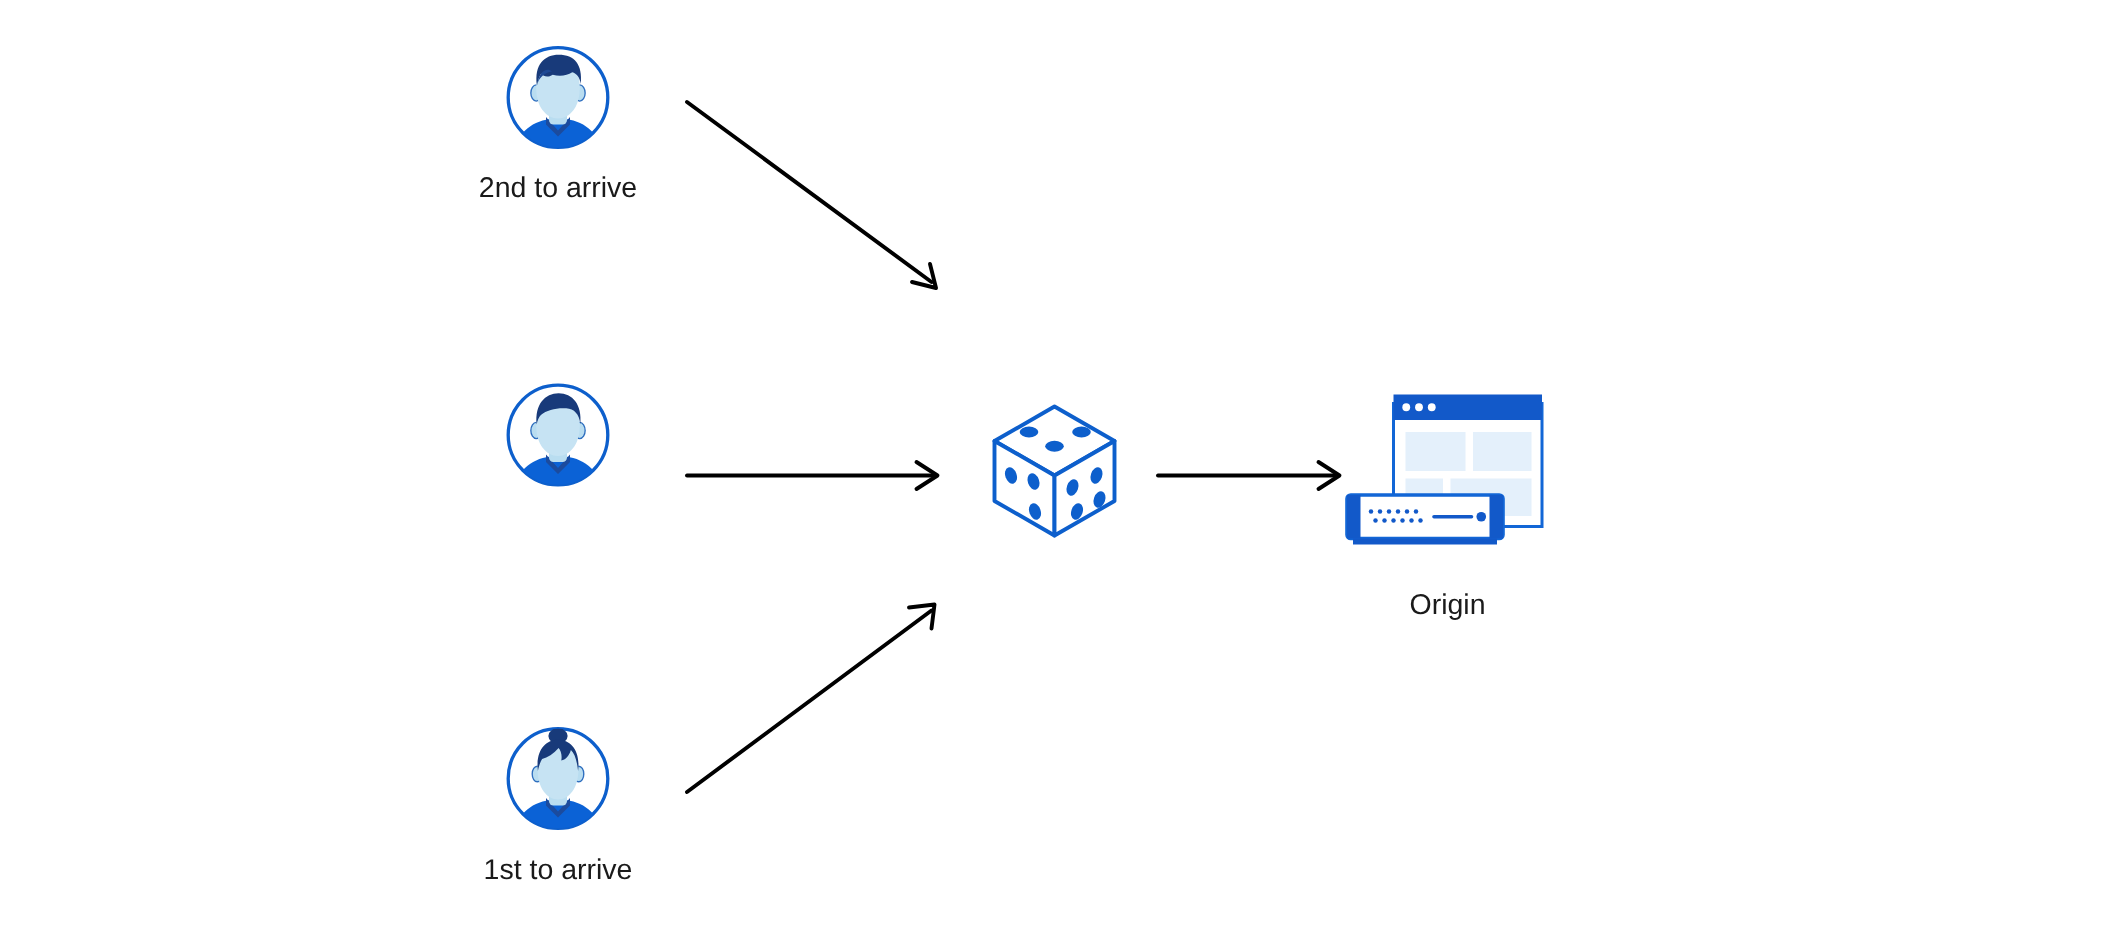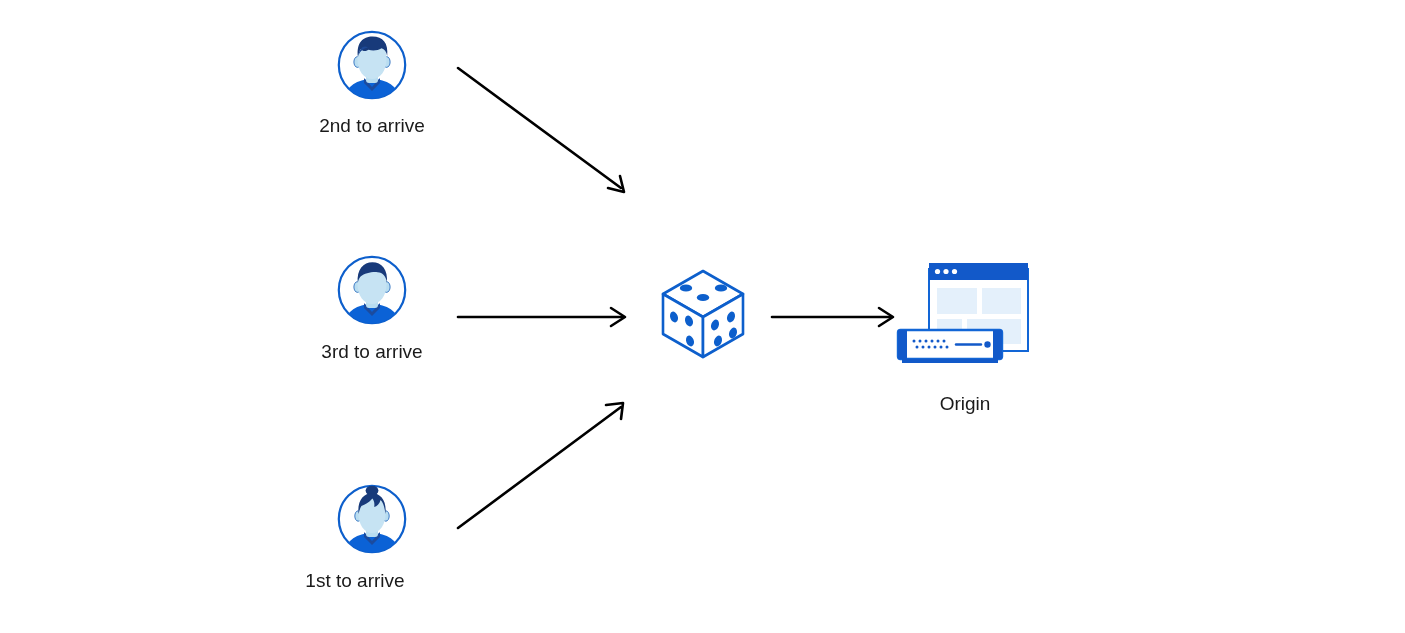--- a/index.html
+++ b/index.html
@@ -117,21 +117,20 @@
         <ellipse cx="52.5" cy="35" rx="3.6" ry="5.4" fill="#b9ddf0" stroke="#2f6fbf" stroke-width="0.9"></ellipse>
         <path d="M38 13 C 50 13 52.5 22 52.5 32 C 52.5 44 46 52 38 52 C 30 52 23.5 44 23.5 32 C 23.5 22 26 13 38 13 Z" fill="#c6e3f3"></path>
 
         <path d="M23.8 31 C 22.4 17.5 29.5 10.2 38.4 10.2 C 47.6 10.2 54.2 17.5 52.9 31
                  C 52.2 24 48.8 20.6 43.5 20.2
                  C 37.5 19.7 30.5 21.2 26.6 24.6
                  C 25.2 26 24.3 28.2 23.8 31 Z" fill="#183a7a"></path>
       </g>
     </svg>
   </div>
-  <div class="caption" style="left:256px; top:340px; width:232px;">3rd to arrive</div>
 
   <div class="icon-box" style="left:334px; top:481px; width:76px; height:76px;">
     <svg viewBox="0 0 76 76" width="76" height="76">
       <defs>
         <clipPath id="clipC">
             <circle cx="38" cy="38" r="33.2"></circle>
           </clipPath>
       </defs>
       <circle cx="38" cy="38" r="33.2" fill="#ffffff" stroke="#0d5fcc" stroke-width="2.2"></circle>
       <g clip-path="url(#clipC)">
@@ -145,21 +144,21 @@
         <ellipse cx="38" cy="9.6" rx="6.4" ry="5.2" fill="#183a7a"></ellipse>
         <path d="M24.6 33 C 23 19.5 29.6 12.2 38 12.2 C 46.6 12.2 53 19.5 51.4 33
                  C 50.6 26 49.2 21.5 46.6 19
                  C 45.4 23 43 25.5 40.2 26
                  C 40.8 22.5 40 19.5 38.4 17.6
                  C 35 21.5 31 24 27.4 25
                  C 26.2 27 25.2 29.8 24.6 33 Z" fill="#183a7a"></path>
       </g>
     </svg>
   </div>
-  <div class="caption" style="left:239px; top:569px; width:232px;text-align:center;">1st to arrive</div>
+  <div class="caption" style="left:256px; top:569px; width:232px;text-align:center;">1st to arrive</div>
 
   <div class="icon-box" style="left:657px; top:265px; width:96px; height:100px;">
     <svg viewBox="0 0 96 100" width="96" height="100">
       <g stroke="#0d5fcc" stroke-width="2.6" stroke-linejoin="round" stroke-linecap="round" fill="#ffffff">
 
         <path d="M46 6 L86 29 L46 52 L6 29 Z"></path>
 
         <path d="M6 29 L46 52 L46 92 L6 69 Z"></path>
 
         <path d="M86 29 L86 69 L46 92 L46 52 Z"></path>

